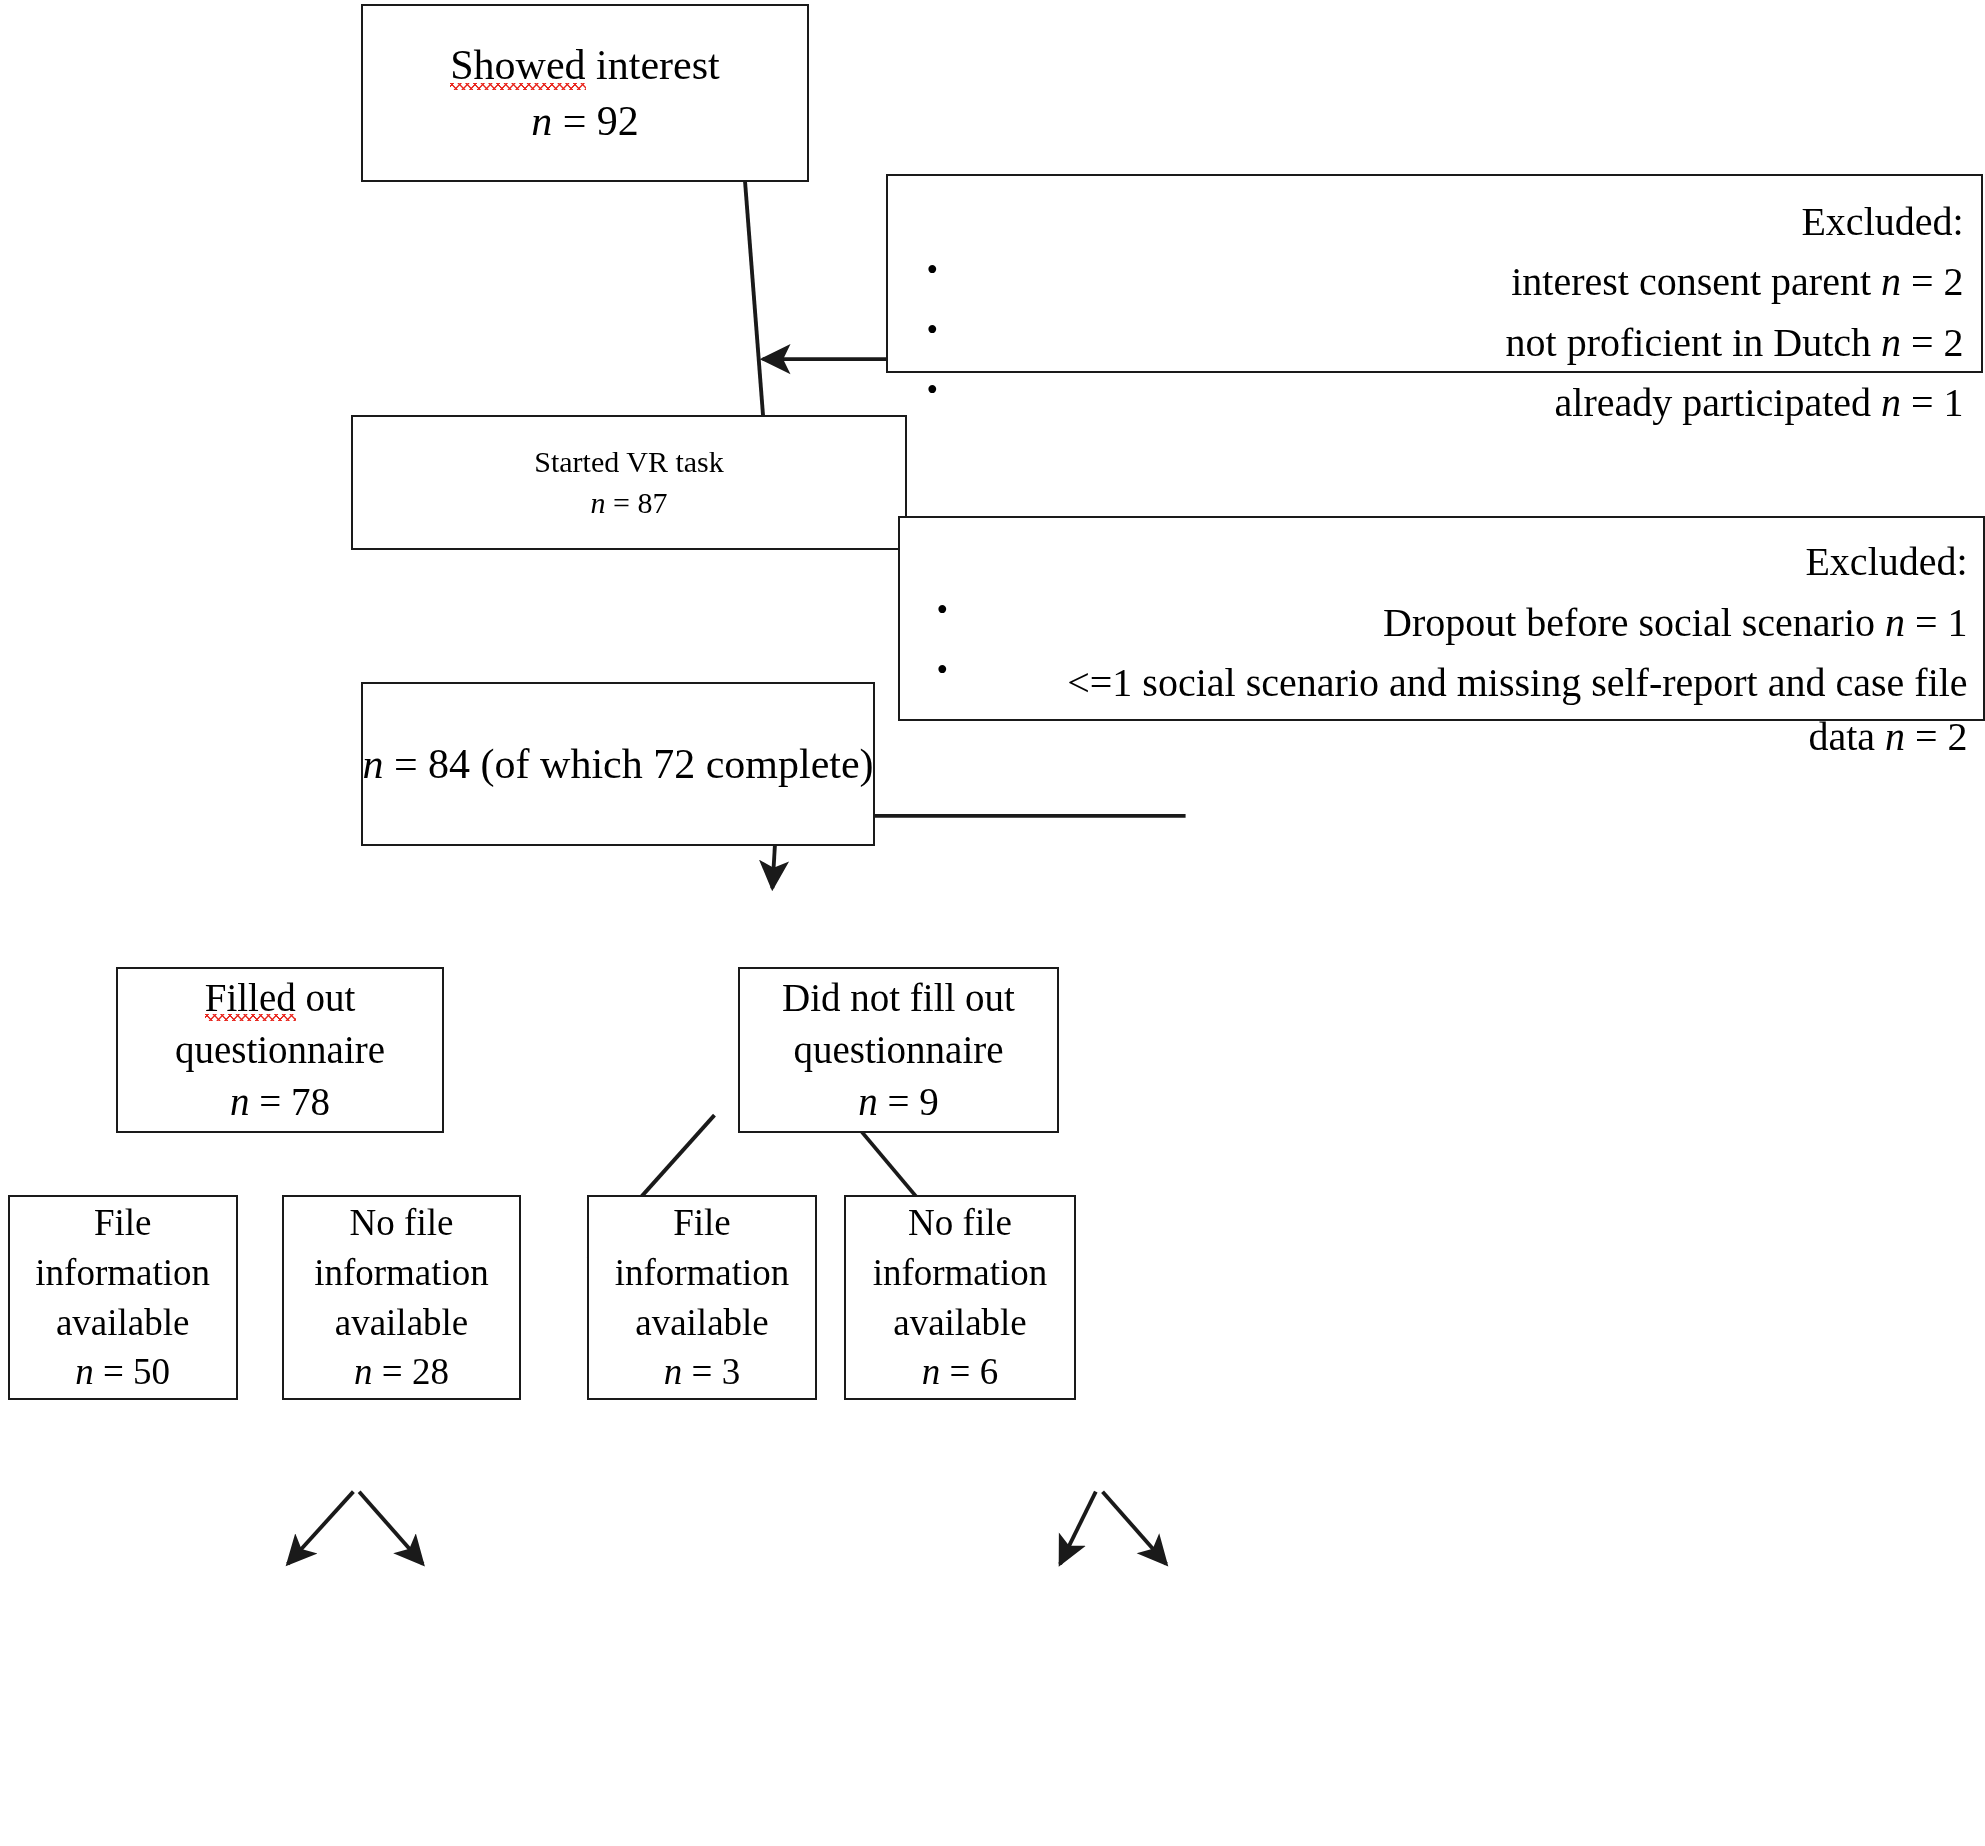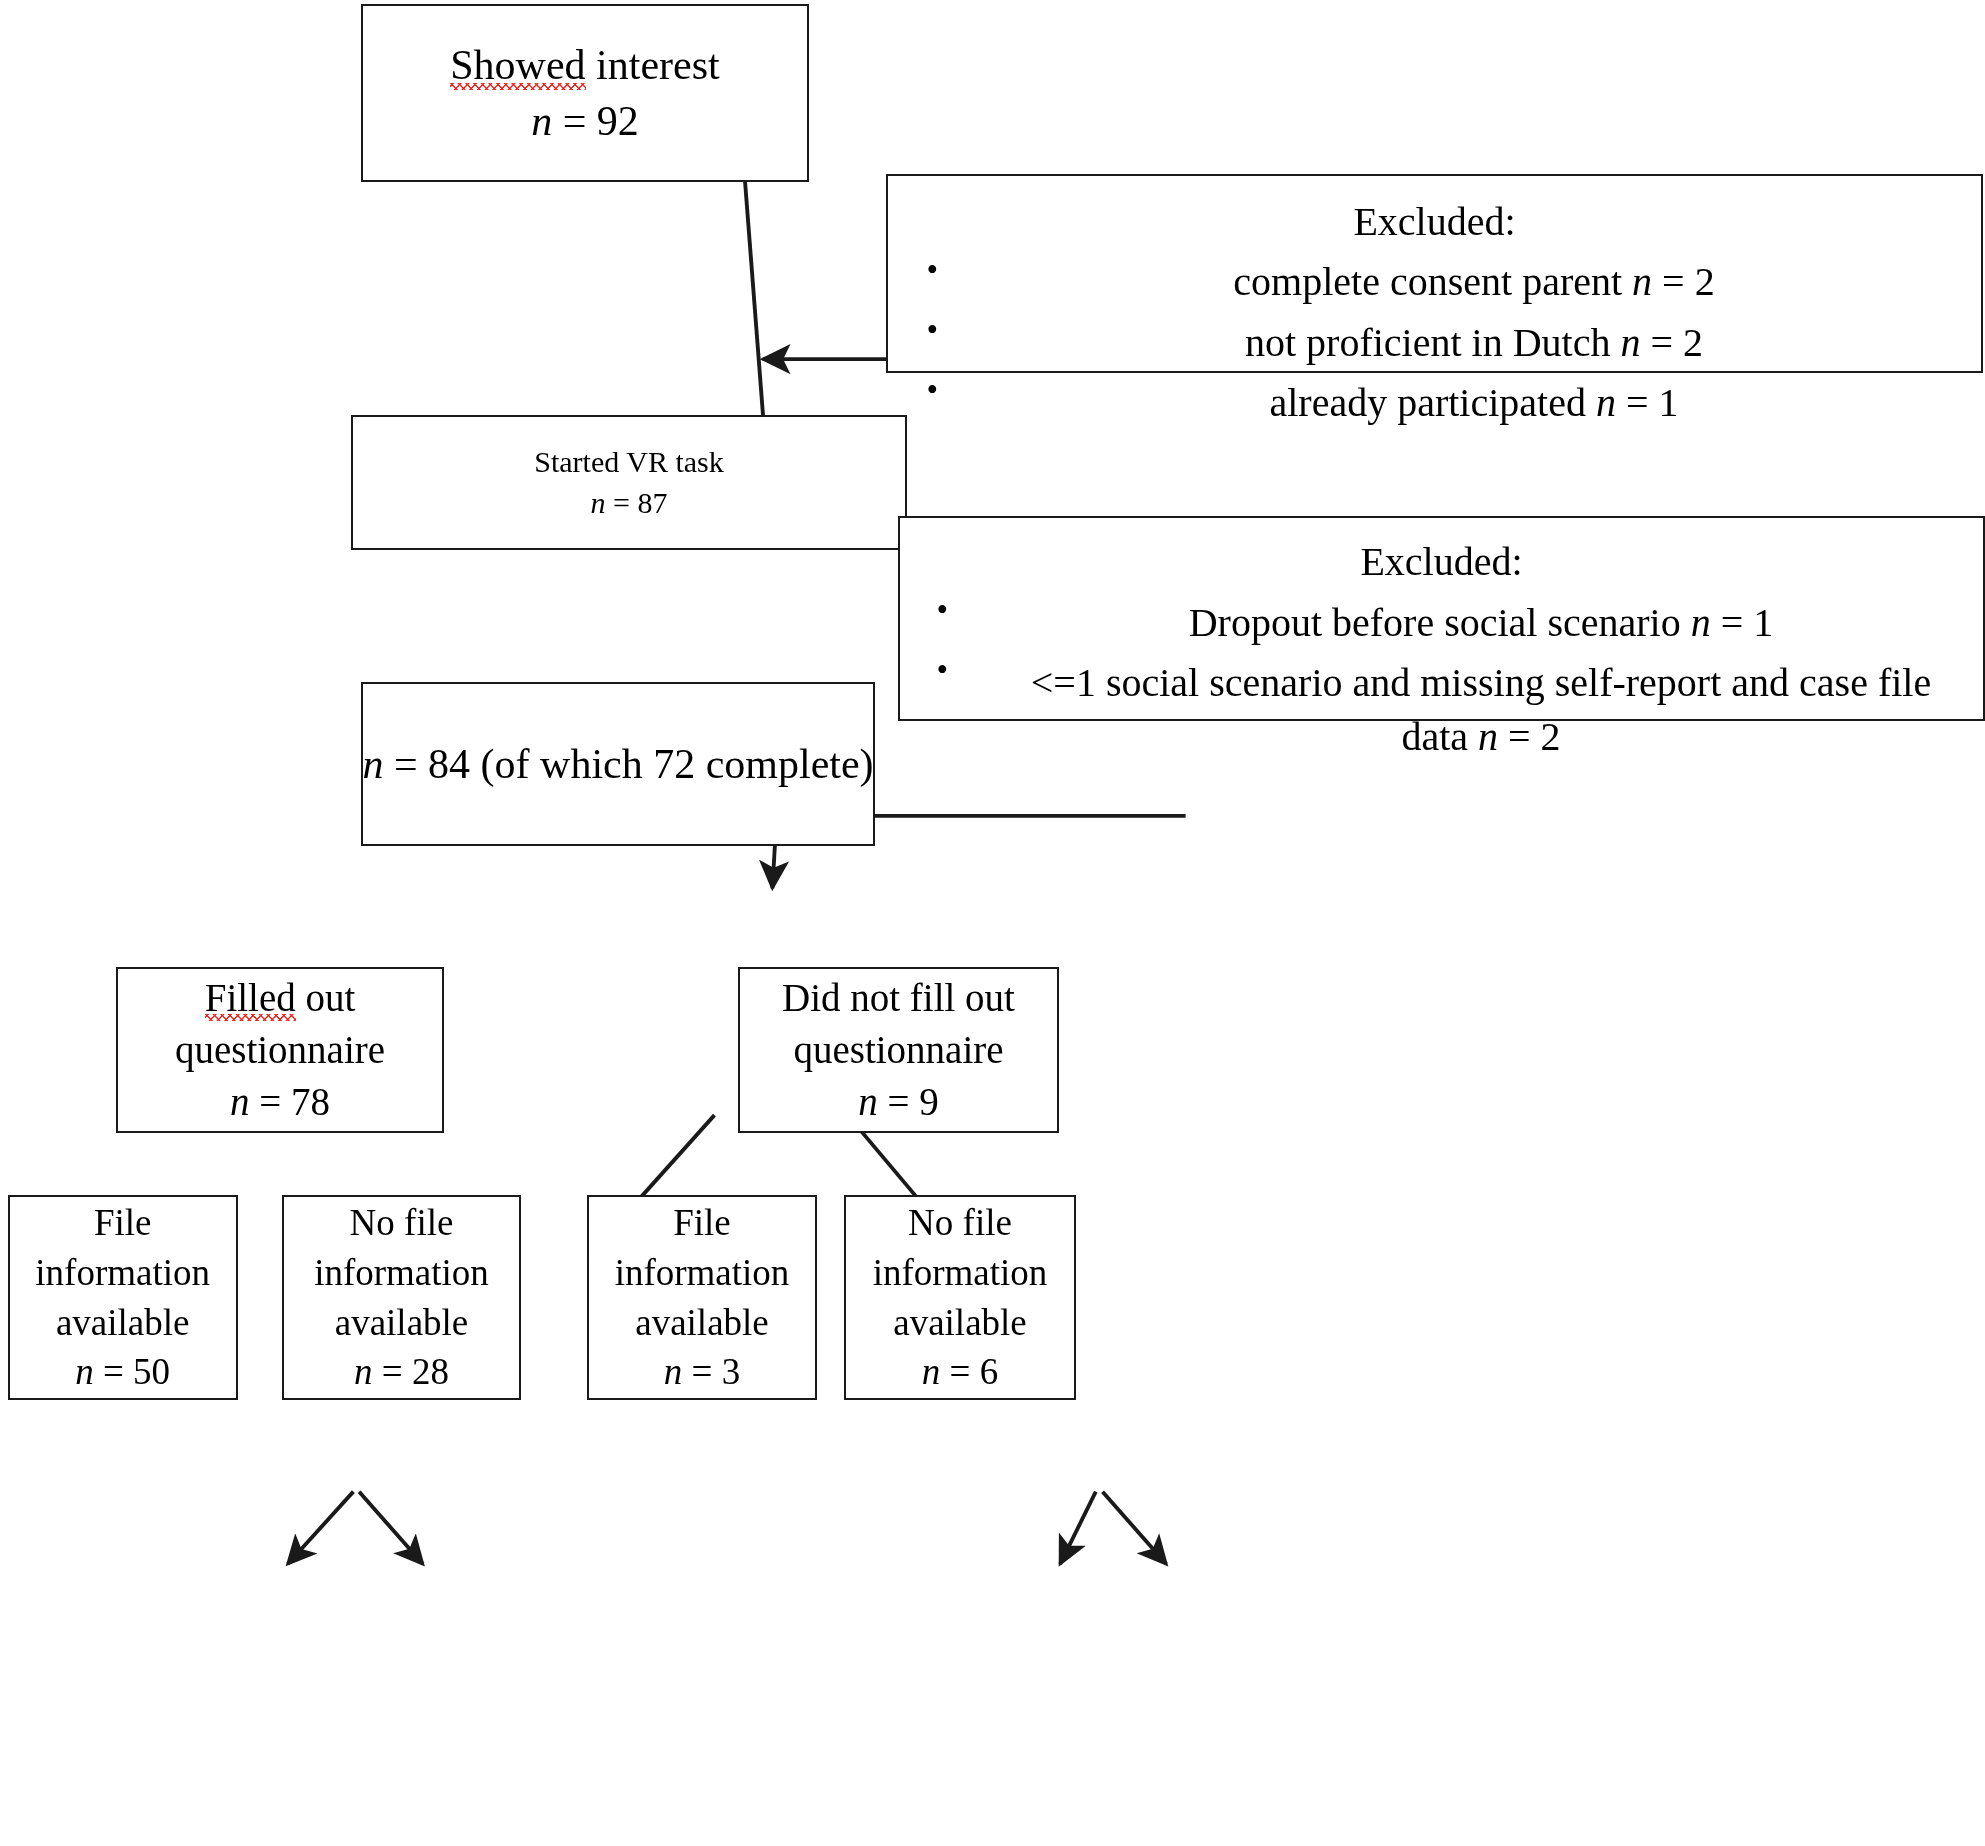--- a/index.html
+++ b/index.html
@@ -38,21 +38,21 @@
   }
   .node .line {
     display: block;
     white-space: nowrap;
   }
   .excl {
     position: absolute;
     box-sizing: border-box;
     border: 2.9px solid #1a1a1a;
     background: #ffffff;
-    text-align: center;
+    text-align: right;
     line-height: 1.36;
   }
   .excl-title {
     display: block;
     margin: 0 0 5.8px 0;
   }
   ul.excl-list {
     list-style: none;
     margin: 0;
     padding: 0;
@@ -177,21 +177,21 @@
     <span class="line">No file</span>
     <span class="line">information</span>
     <span class="line">available</span>
     <span class="line"><i class="nvar">n</i><span> = 6</span></span>
   </div>
 
   <div class="excl" id="excl-1">
     <span class="excl-title">Excluded:</span>
     <ul class="excl-list">
       <li>
-        <span class="bullet">•</span><span>complete consent parent </span><i class="nvar">n</i><span> = 2</span>
+        <span class="bullet">•</span><span>interest consent parent </span><i class="nvar">n</i><span> = 2</span>
       </li>
       <li>
         <span class="bullet">•</span><span>not proficient in Dutch </span><i class="nvar">n</i><span> = 2</span>
       </li>
       <li>
         <span class="bullet">•</span><span>already participated </span><i class="nvar">n</i><span> = 1</span>
       </li>
     </ul>
   </div>
 

